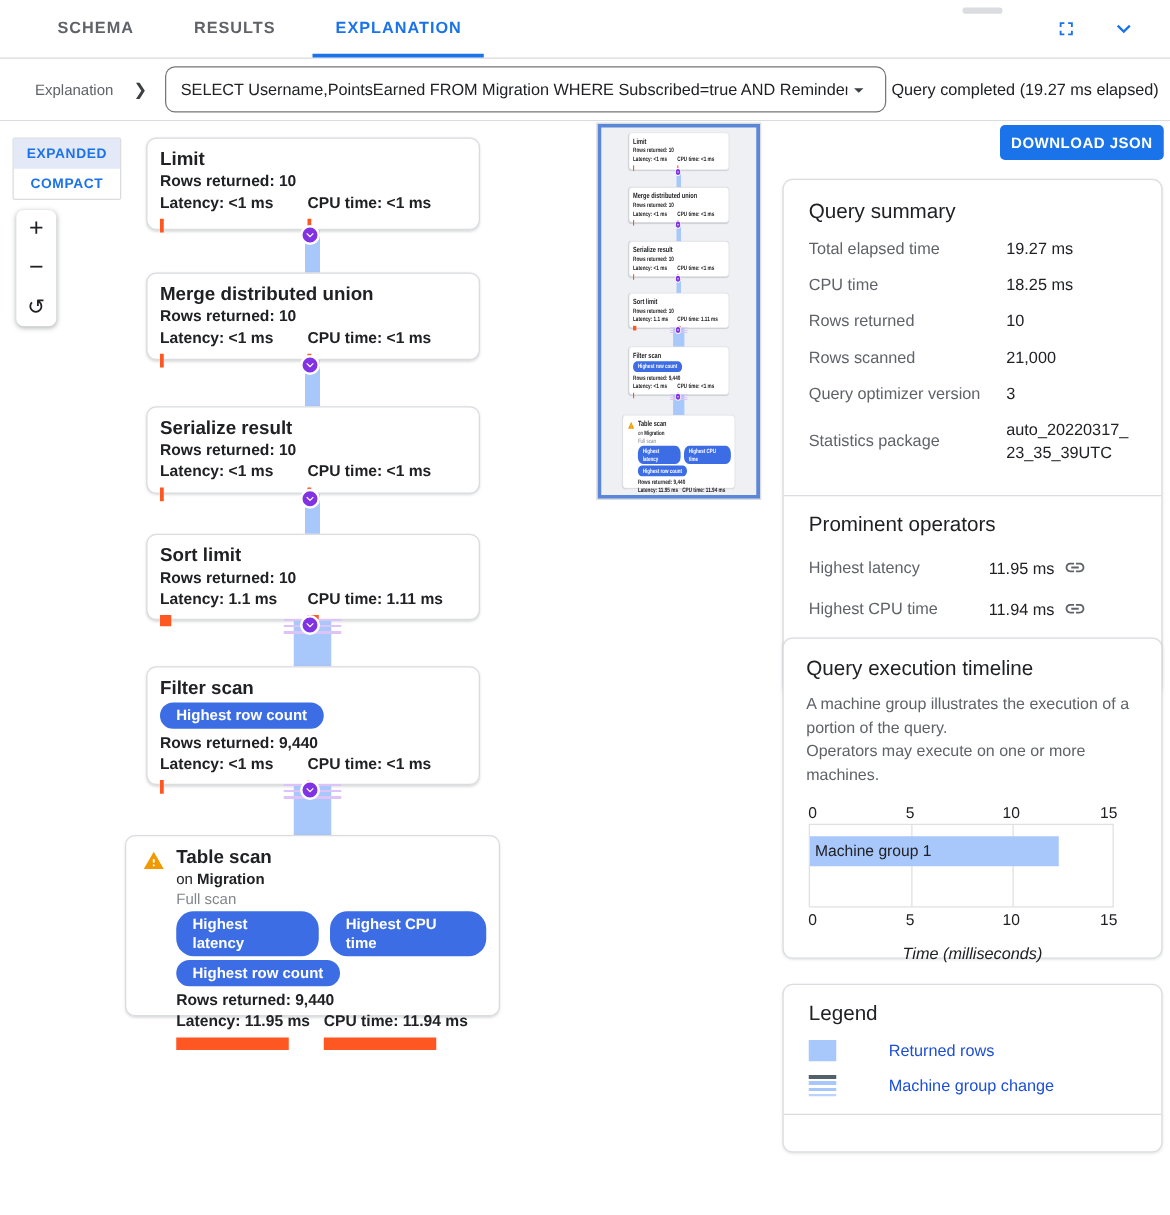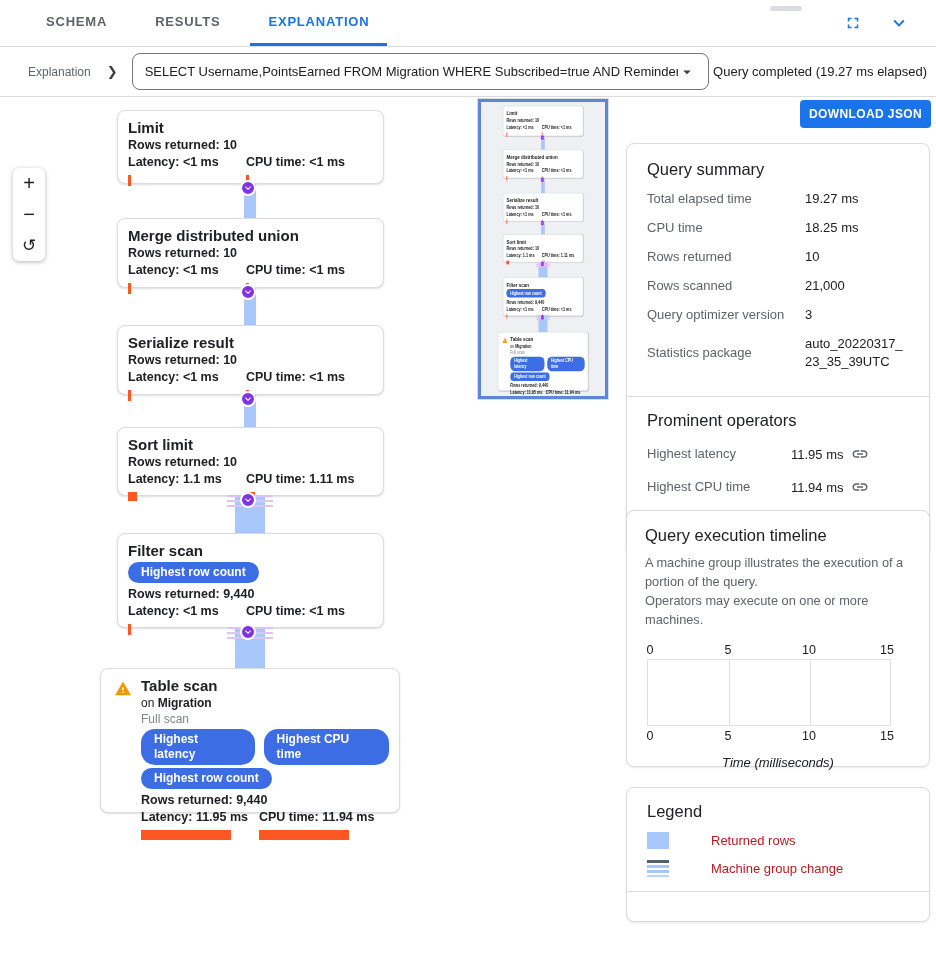--- a/index.html
+++ b/index.html
@@ -79,21 +79,21 @@
   .plot { position: relative; height: 67px; border: 1px solid #e0e0e0; }
   .gridline { position: absolute; top: 0; bottom: 0; width: 1px; background: #e0e0e0; }
   .tl-bar { position: absolute; left: 0; top: 9px; height: 24px; background: #a8c7fa; font-size: 12.5px; line-height: 24px; padding-left: 4px; color: #202124; white-space: nowrap; overflow: hidden; }
   .tl-caption { text-align: center; font-style: italic; font-size: 13px; margin-top: 11px; color: #202124; }
   
   .legend-card { top: 690px; height: 135px; }
   .legend-row { display: flex; align-items: center; margin-top: 11px; }
   .swatch { width: 22px; height: 17px; margin-right: 42px; }
   .swatch-solid { background: #a8c7fa; }
   .swatch-striped { background: linear-gradient(#546069 0 3px, #fff 3px 5px, #a8c7fa 5px 8px, #fff 8px 10px, #a8c7fa 10px 13px, #fff 13px 15px, #bcd4fb 15px 17px); }
-  .legend-label { font-size: 13px; color: #b91c1c; }
+  .legend-label { font-size: 13px; color: #1d4ed8; }
   .legend-divider { border-top: 1px solid #dadce0; margin-top: 14px; }
   .legend-note { padding: 10px 20px 0; font-size: 12.4px; line-height: 17px; color: #4d5156; white-space: pre-line; }
 </style>
 </head>
 <body>
 
 <div class="tabbar">
   <div class="drag-handle"></div>
   <div class="tab">
       <span>SCHEMA</span>
@@ -121,20 +121,24 @@
     <span class="sql-text">SELECT Username,PointsEarned FROM Migration WHERE Subscribed=true AND ReminderD...</span>
     <svg width="18" height="18" viewBox="0 0 24 24">
         <path fill="#3c4043" d="M7 10l5 5 5-5z"></path>
       </svg>
   </div>
   <span class="status-text">Query completed (19.27 ms elapsed)</span>
 </div>
 
 <div class="content">
 
+  <div class="view-toggle">
+    <div class="tbtn active">EXPANDED</div>
+    <div class="tbtn">COMPACT</div>
+  </div>
 
   <div class="zoom-card">
     <div class="zbtn">+</div>
     <div class="zbtn">−</div>
     <div class="zbtn reset">↺</div>
   </div>
 
   <div class="tree" id="main-tree">
 
     <div class="node" style="left:117px;top:0;width:267px;height:74px;">
@@ -500,20 +504,21 @@
       <div class="tl-chart">
         <div class="tick-row">
           <span class="tick" style="left:3px;">0</span>
           <span class="tick" style="left:81px;">5</span>
           <span class="tick" style="left:162px;">10</span>
           <span class="tick" style="left:240px;">15</span>
         </div>
         <div class="plot">
           <div class="gridline" style="left:81px;"></div>
           <div class="gridline" style="left:162px;"></div>
+          <div class="tl-bar" style="width:199px;">Machine group 1</div>
         </div>
         <div class="tick-row" style="height:18px;padding-top:3px;">
           <span class="tick" style="left:3px;">0</span>
           <span class="tick" style="left:81px;">5</span>
           <span class="tick" style="left:162px;">10</span>
           <span class="tick" style="left:240px;">15</span>
         </div>
       </div>
       <div class="tl-caption">Time (milliseconds)</div>
     </div>

